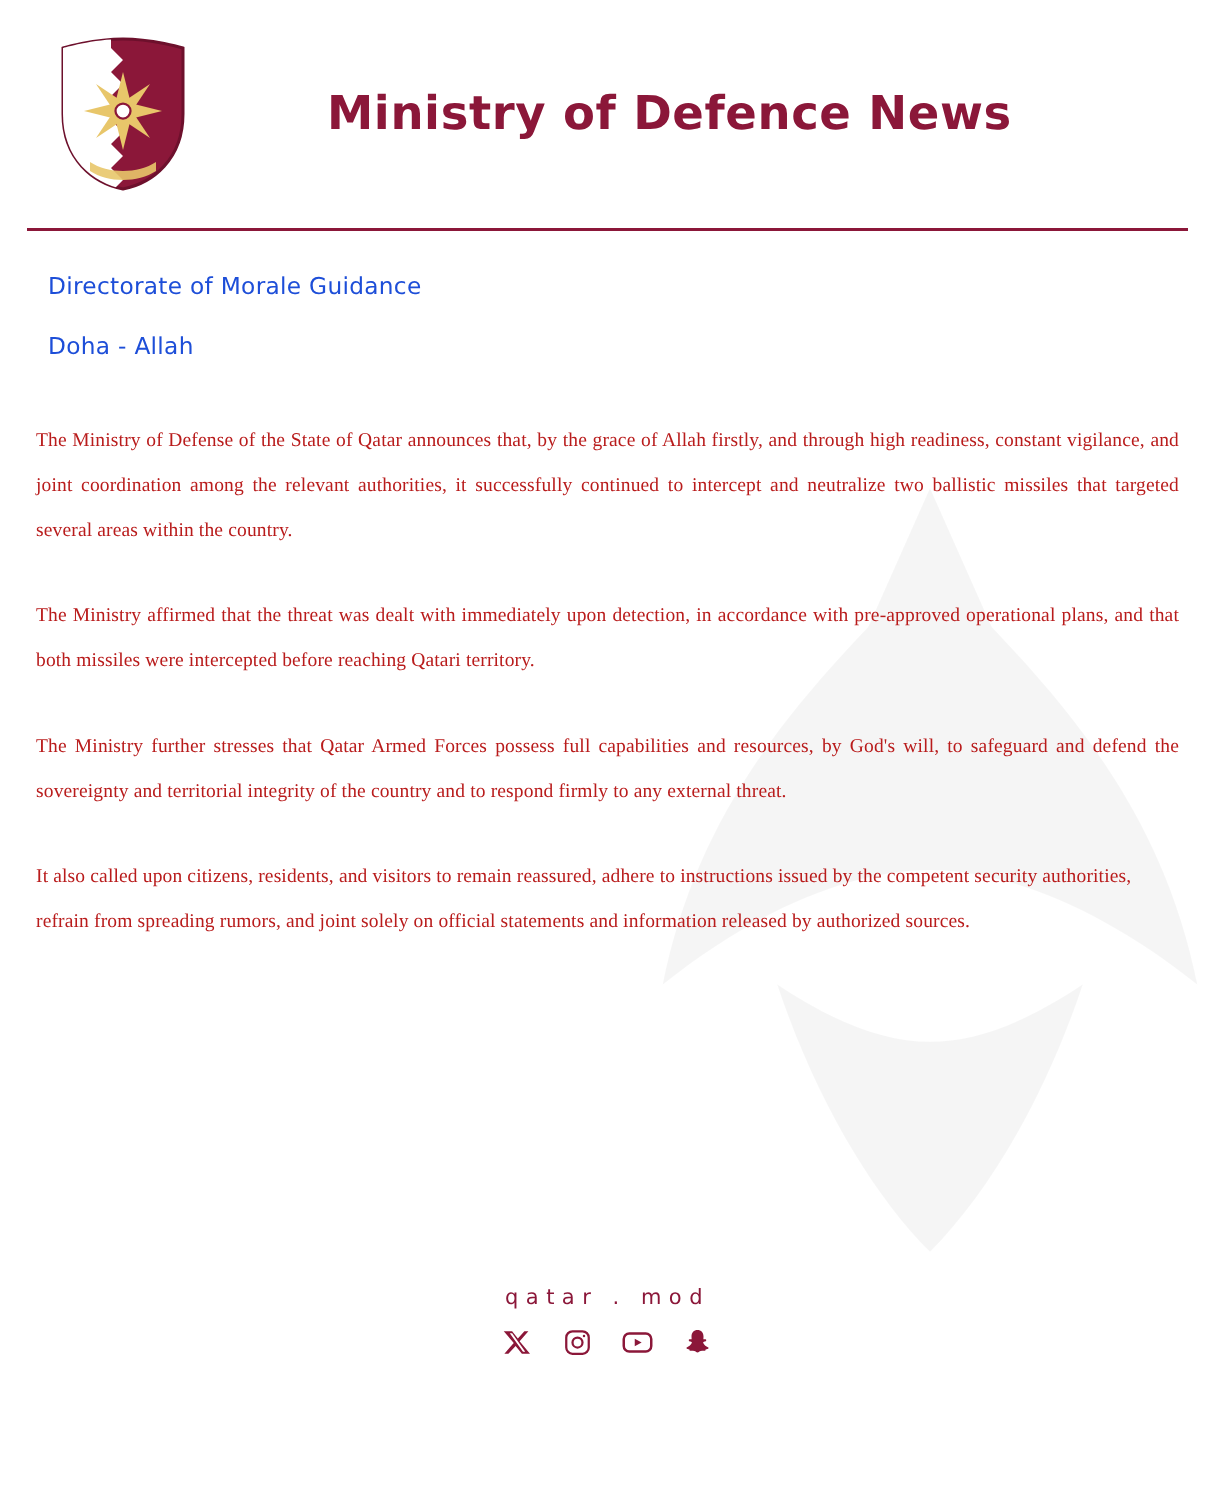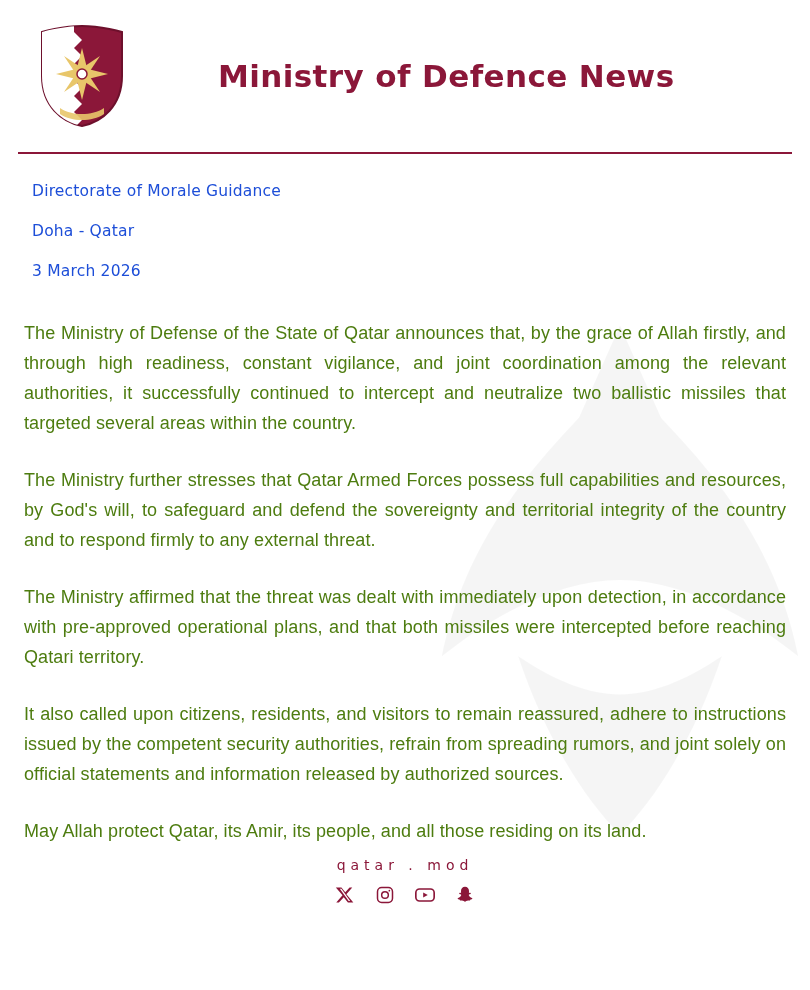--- a/index.html
+++ b/index.html
@@ -77,26 +77,26 @@
     letter-spacing: 0.2px;
   }
 
   
   .body {
     padding: 16px 24px 0 24px;
     position: relative;
     z-index: 2;
   }
   .para {
-    font-family: Liberation Sans, sans-serif;
-    font-size: 18px;
+    font-family: Liberation Serif, serif;
+    font-size: 13px;
     line-height: 30px;
     text-align: justify;
     text-justify: inter-word;
-    color: #4d7c0f;
+    color: #b91c1c;
     margin: 0 0 27px 0;
     letter-spacing: 0.1px;
   }
   .para:last-child {
     text-align: left;
   }
 
   
   .footer {
     position: absolute;
@@ -172,30 +172,28 @@
         <path d="M30 84 C42 92 62 92 74 84 L74 90 C62 98 42 98 30 90 Z" fill="#e8c66a" opacity="0.9"></path>
       </svg>
     </div>
     <div class="header-title">Ministry of Defence News</div>
   </div>
 
   <div class="rule"></div>
 
   <div class="meta">
     <div class="meta-line">Directorate of Morale Guidance</div>
-    <div class="meta-line">Doha - Qatar</div>
-    <div class="meta-line">3 March 2026</div>
+    <div class="meta-line">Doha - Allah</div>
   </div>
 
   <div class="body">
     <p class="para">The Ministry of Defense of the State of Qatar announces that, by the grace of Allah firstly, and through high readiness, constant vigilance, and joint coordination among the relevant authorities, it successfully continued to intercept and neutralize two ballistic missiles that targeted several areas within the country.</p>
+    <p class="para">The Ministry affirmed that the threat was dealt with immediately upon detection, in accordance with pre-approved operational plans, and that both missiles were intercepted before reaching Qatari territory.</p>
     <p class="para">The Ministry further stresses that Qatar Armed Forces possess full capabilities and resources, by God's will, to safeguard and defend the sovereignty and territorial integrity of the country and to respond firmly to any external threat.</p>
-    <p class="para">The Ministry affirmed that the threat was dealt with immediately upon detection, in accordance with pre-approved operational plans, and that both missiles were intercepted before reaching Qatari territory.</p>
     <p class="para">It also called upon citizens, residents, and visitors to remain reassured, adhere to instructions issued by the competent security authorities, refrain from spreading rumors, and joint solely on official statements and information released by authorized sources.</p>
-    <p class="para">May Allah protect Qatar, its Amir, its people, and all those residing on its land.</p>
   </div>
 
   <div class="footer">
     <div class="handle">qatar . mod</div>
     <div class="social">
       <span class="social-icon">
         <svg viewBox="0 0 24 24" width="20" height="20" fill="currentColor">
           <path d="M17.5 3h3.2l-7 8 8.3 10h-6.5l-5-6.2-5.8 6.2H1.5l7.5-8.6L1 3h6.7l4.6 5.7L17.5 3zm-1.1 16.3h1.8L7.7 4.6H5.8l10.6 14.7z"></path>
         </svg>
       </span>

